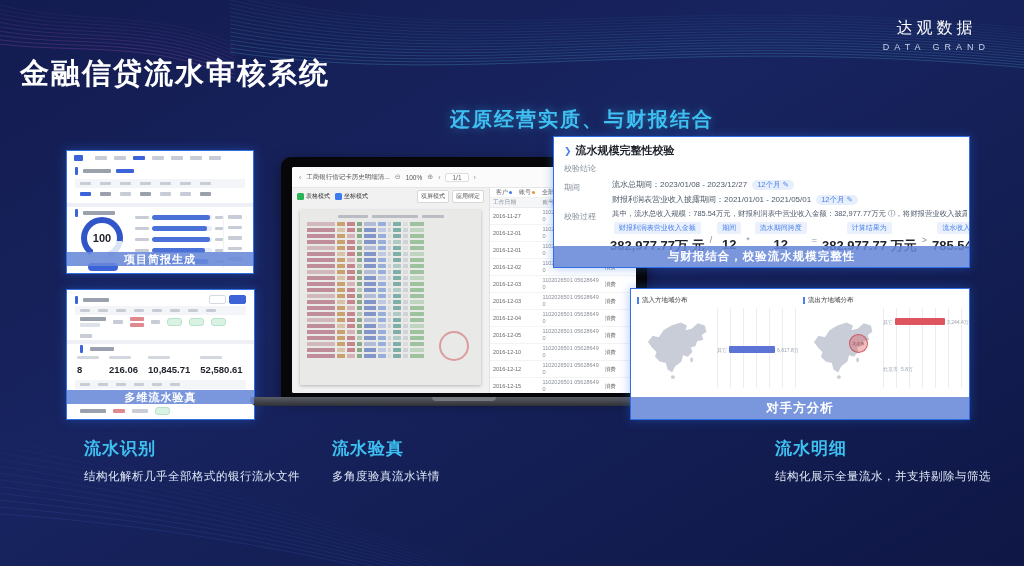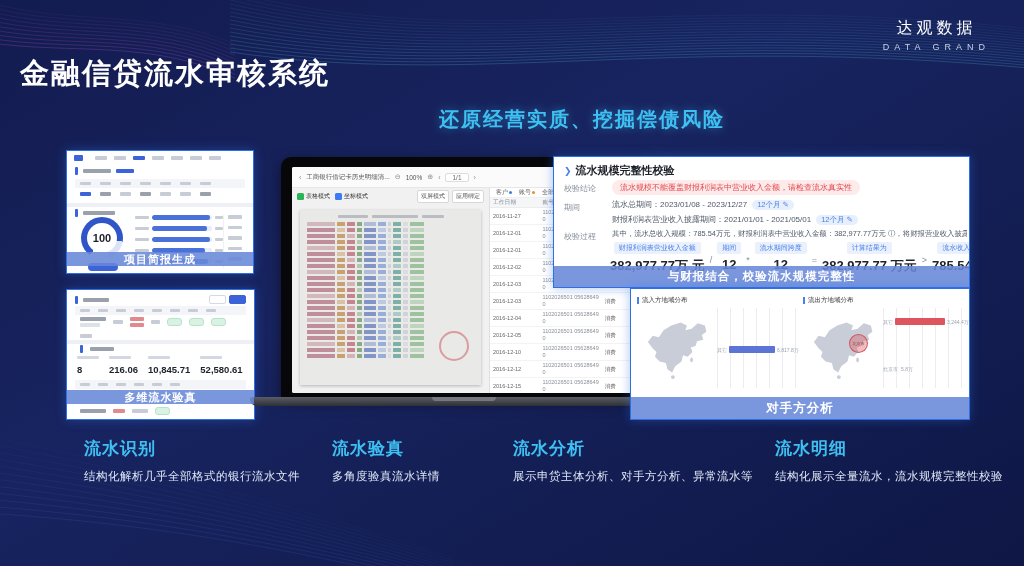--- a/index.html
+++ b/index.html
@@ -95,21 +95,21 @@
   .stamp{position:absolute;right:12px;bottom:24px;width:26px;height:26px;border:2px solid rgba(205,80,85,.5);border-radius:50%;}
   .lp-right{flex:1;display:flex;flex-direction:column;background:#fff;}
   .lp-filters{height:15px;display:flex;gap:7px;align-items:center;padding:0 6px;color:#555;border-bottom:1px solid #f0f0f0;font-size:6px;}
   .lp-filters .dot{width:3px;height:3px;border-radius:50%;display:inline-block;margin-left:1px;}
   .lp-thead{display:flex;background:#f5f6f8;height:13px;align-items:center;color:#86909c;border-bottom:1px solid #ececec;font-size:5.8px;}
   .lp-row{display:flex;border-bottom:1px solid #f3f3f3;height:16px;align-items:center;color:#666;font-size:5.5px;}
   .lp-cell{padding:0 3px;overflow:hidden;}
   .col0{width:34%;} .col1{width:44%;word-break:break-all;color:#8a8f98;line-height:1.2;} .col2{width:22%;}
 
   
-  .intg{left:553px;top:156px;width:415px;height:130px;z-index:3;overflow:hidden;}
+  .intg{left:553px;top:136px;width:415px;height:130px;z-index:3;overflow:hidden;}
   .intg-title{position:absolute;left:10px;top:6px;font-size:11px;font-weight:bold;color:#1d2129;}
   .intg-chev{color:#4a80e8;font-size:9px;margin-right:4px;}
   .ilabel{position:absolute;left:10px;font-size:8px;color:#86909c;}
   .alert-pill{position:absolute;left:58px;top:23px;background:#fdeaea;color:#e5484d;font-size:8px;
     padding:2px 8px;border-radius:9px;white-space:nowrap;}
   .iline{position:absolute;left:58px;font-size:8px;color:#4e5969;white-space:nowrap;}
   .tag{display:inline-block;background:#e7effc;color:#4a80e8;border-radius:8px;padding:0 5px;margin-left:5px;font-size:7.5px;}
   .process{position:absolute;left:58px;top:72px;right:2px;font-size:7.4px;color:#4e5969;white-space:nowrap;overflow:hidden;}
   #formula-row{position:absolute;left:56px;top:85px;display:flex;align-items:flex-start;gap:5px;z-index:1;}
   .f-grp{display:flex;flex-direction:column;align-items:center;gap:3px;}
@@ -185,21 +185,21 @@
       <path d="M-14 499 C 140 513, 300 538, 540 606" stroke="#3f6ad0" fill="none" stroke-opacity="0.158" stroke-width="1"></path>
       <path d="M-14 506 C 140 518, 300 542, 540 608" stroke="#3f6ad0" fill="none" stroke-opacity="0.16999999999999998" stroke-width="1"></path>
       <path d="M-14 513 C 140 523, 300 546, 540 610" stroke="#3f6ad0" fill="none" stroke-opacity="0.182" stroke-width="1"></path>
     </svg>
 
   <div class="hdr-title">金融信贷流水审核系统</div>
   <div class="logo">
     <div class="logo-cn">达观数据</div>
     <div class="logo-en">DATA GRAND</div>
   </div>
-  <div class="headline">还原经营实质、挖掘偿债风险</div>
+  <div class="headline">还原经营实质、与财报结合</div>
 
   <div class="panel card1">
     <span class="c1-logo"></span>
     <div class="c1-nav">
       <i class="ph"></i>
         <i class="ph"></i>
         <i class="ph bl"></i>
         <i class="ph"></i>
         <i class="ph"></i>
         <i class="ph"></i>
@@ -758,21 +758,20 @@
   </div>
   <div class="lp-base">
       <span class="lp-notch"></span>
     </div>
 
   <div class="panel intg">
     <div class="intg-title">
       <span class="intg-chev">❯</span><span>流水规模完整性校验</span>
     </div>
     <div class="ilabel" style="top:26px;">校验结论</div>
-    <div class="alert-pill">流水规模不能覆盖财报利润表中营业收入金额，请检查流水真实性</div>
     <div class="ilabel" style="top:45px;">期间</div>
     <div class="iline" style="top:42px;">
       <span>流水总期间：2023/01/08 - 2023/12/27</span><span class="tag"><span>12个月</span> ✎</span>
     </div>
     <div class="iline" style="top:57px;">
       <span>财报利润表营业收入披露期间：2021/01/01 - 2021/05/01</span><span class="tag"><span>12个月</span> ✎</span>
     </div>
     <div class="ilabel" style="top:74px;">校验过程</div>
     <div class="process">其中，流水总收入规模：785.54万元，财报利润表中营业收入金额：382,977.77万元 ⓘ，将财报营业收入披露期间修改成于流水期间一致后：</div>
     <div id="formula-row">
@@ -857,21 +856,17 @@
   </div>
 
   <div class="feat fp1">
     <div class="feat-title">流水验真</div>
     <div class="feat-desc">多角度验真流水详情</div>
   </div>
   <div class="feat fp0">
     <div class="feat-title">流水识别</div>
     <div class="feat-desc">结构化解析几乎全部格式的银行流水文件</div>
   </div>
-  <div class="feat fp2">
-    <div class="feat-title">流水分析</div>
-    <div class="feat-desc">展示申贷主体分析、对手方分析、异常流水等</div>
-  </div>
   <div class="feat fp3">
     <div class="feat-title">流水明细</div>
-    <div class="feat-desc">结构化展示全量流水，流水规模完整性校验</div>
+    <div class="feat-desc">结构化展示全量流水，并支持剔除与筛选</div>
   </div>
 </div>
 
 </body></html>

